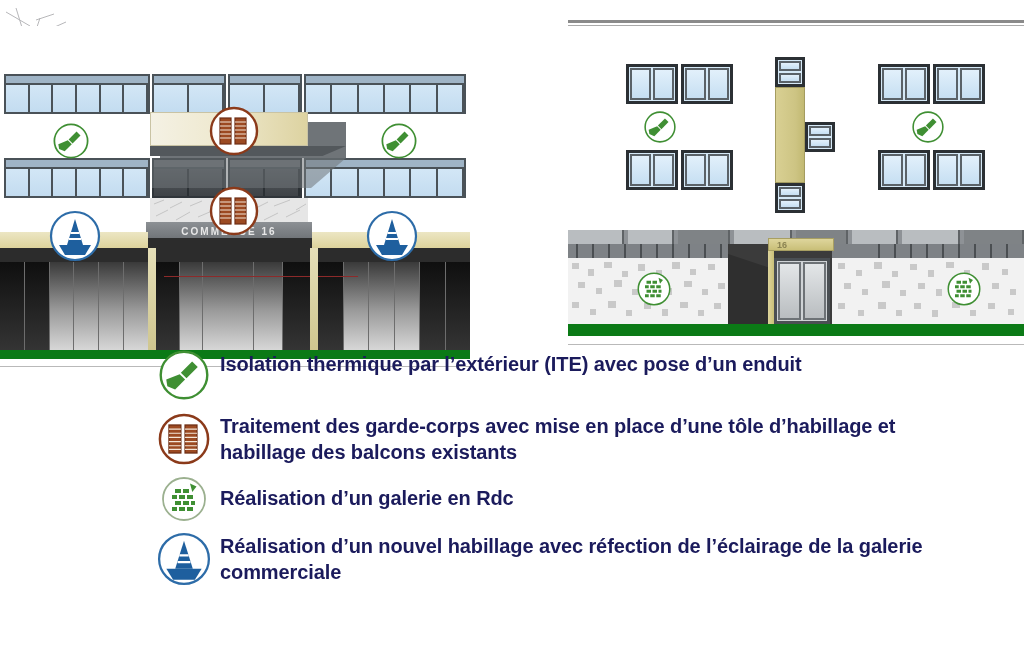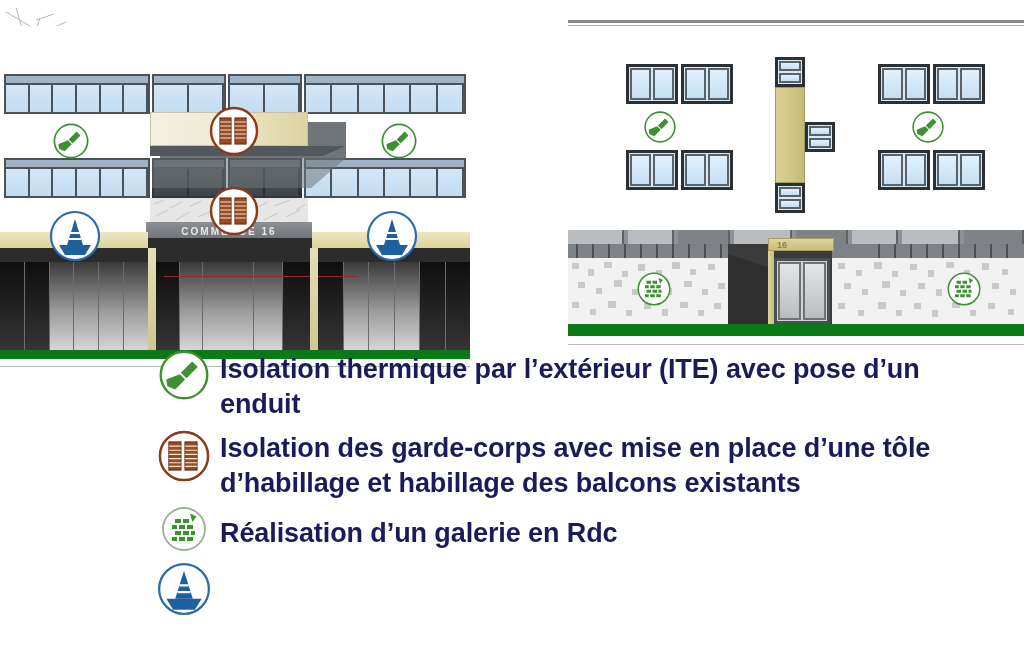--- a/index.html
+++ b/index.html
@@ -76,21 +76,21 @@
   .canopy { position:absolute; background:linear-gradient(180deg,#ded59c,#c9bf78); border:1px solid #a89f62;
             display:flex; align-items:center; padding-left:8px; color:#8b8352; font-size:9px; font-weight:bold; }
   .door { position:absolute; border:3px solid #4a4f53; background:#cfd3d6; display:flex; }
   .door .dl { flex:1; border:2px solid #6d7276; margin:1px; background:linear-gradient(180deg,#e3e6e8,#b9bdc0); }
   .jamb { position:absolute; background:linear-gradient(90deg,#ded59c,#c9bf78); }
 
   
   .legend { position:absolute; left:148px; top:346px; width:800px; }
   .leg-row { display:flex; align-items:flex-start; margin-bottom:4px; }
   .leg-icon { flex:0 0 72px; height:62px; display:flex; align-items:center; justify-content:center; }
-  .leg-text { color:#1b1b5c; font-size:27px; font-weight:bold; line-height:1.28; padding-top:6px;
+  .leg-text { color:#1b1b5c; font-size:20px; font-weight:bold; line-height:1.28; padding-top:6px;
               letter-spacing:-0.1px; }
   .leg-row.r1 .leg-icon { height:58px; }
   .leg-row.r3 .leg-icon { height:50px; }
   .leg-row.r3 .leg-text { padding-top:12px; }
   .leg-row.r4 .leg-icon { height:62px; }
 </style>
 </head>
 <body>
 
 <div id="page">
@@ -562,21 +562,21 @@
         <svg width="54" height="54" viewBox="0 0 52 52">
           <circle cx="26" cy="26" r="23.2" fill="#ffffff" stroke="#8b3a1a" stroke-width="2.4"></circle>
           <rect x="11.5" y="12.5" width="11.5" height="27" fill="#9c4a22" stroke="#6e2e14" stroke-width="1.2"></rect>
           <rect x="27" y="12.5" width="11.5" height="27" fill="#9c4a22" stroke="#6e2e14" stroke-width="1.2"></rect>
           <g stroke="#f4e6d8" stroke-width="1.1">
             <path d="M11.5 16.5h11.5 M11.5 20.5h11.5 M11.5 24.5h11.5 M11.5 28.5h11.5 M11.5 32.5h11.5 M11.5 36h11.5
                      M27 16.5h11.5 M27 20.5h11.5 M27 24.5h11.5 M27 28.5h11.5 M27 32.5h11.5 M27 36h11.5"></path>
           </g>
         </svg>
       </div>
-      <div class="leg-text">Isolation des garde-corps avec mise en place d’une tôle d’habillage et habillage des balcons existants</div>
+      <div class="leg-text">Traitement des garde-corps avec mise en place d’une tôle d’habillage et habillage des balcons existants</div>
     </div>
 
     <div class="leg-row r3">
       <div class="leg-icon">
         <svg width="48" height="48" viewBox="0 0 48 48">
           <circle cx="24" cy="24" r="21" fill="#ffffff" stroke="#9bb08f" stroke-width="1.8"></circle>
           <g fill="#3f8f33">
             <rect x="15" y="14" width="6" height="4"></rect>
               <rect x="23" y="14" width="6" height="4"></rect>
             <rect x="12" y="20" width="5" height="4"></rect>
@@ -601,16 +601,17 @@
           <circle cx="27" cy="27" r="24" fill="#ffffff" stroke="#2d6ca8" stroke-width="2.2"></circle>
           <g fill="#1e5f9e">
             <path d="M27 9.5 l8.5 27 h-17z"></path>
             <path d="M10 36.5 h34 l-6.5 10.5 h-21z"></path>
           </g>
           <g stroke="#ffffff" stroke-width="2" fill="none">
             <path d="M22.5 23.5 h9 M20.8 30 h12.4"></path>
           </g>
         </svg>
       </div>
+      <div class="leg-text">Réalisation d’un nouvel habillage avec réfection de l’éclairage de la galerie commerciale</div>
     </div>
   </div>
 
 </div>
 
 </body></html>

